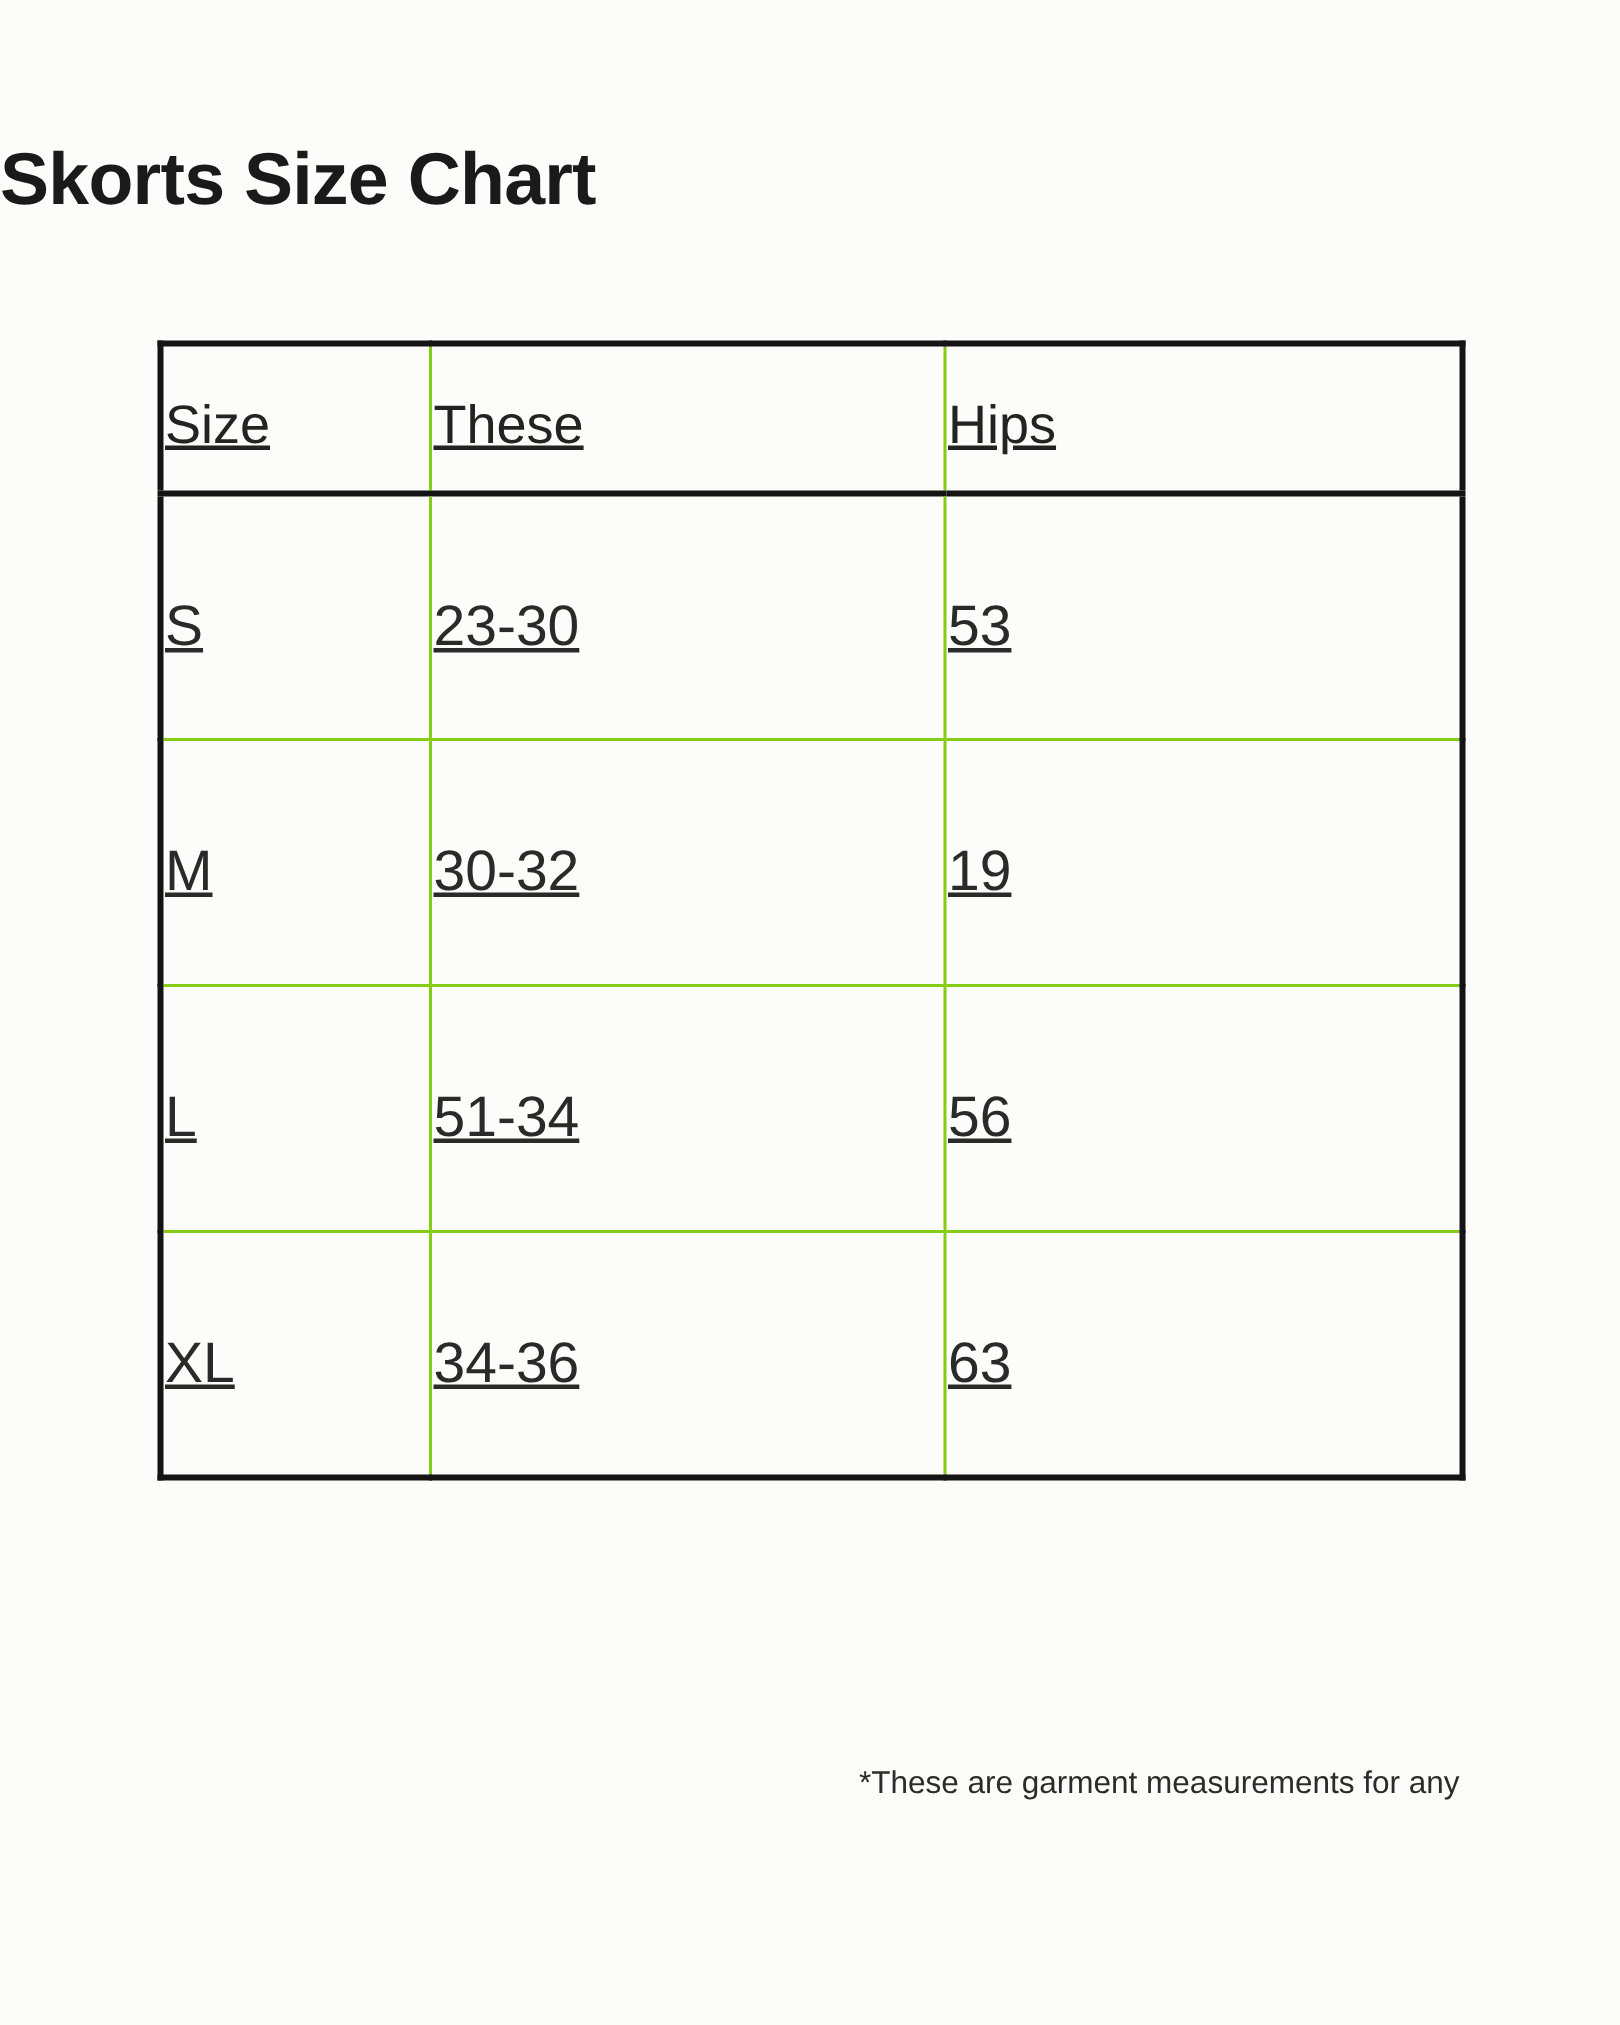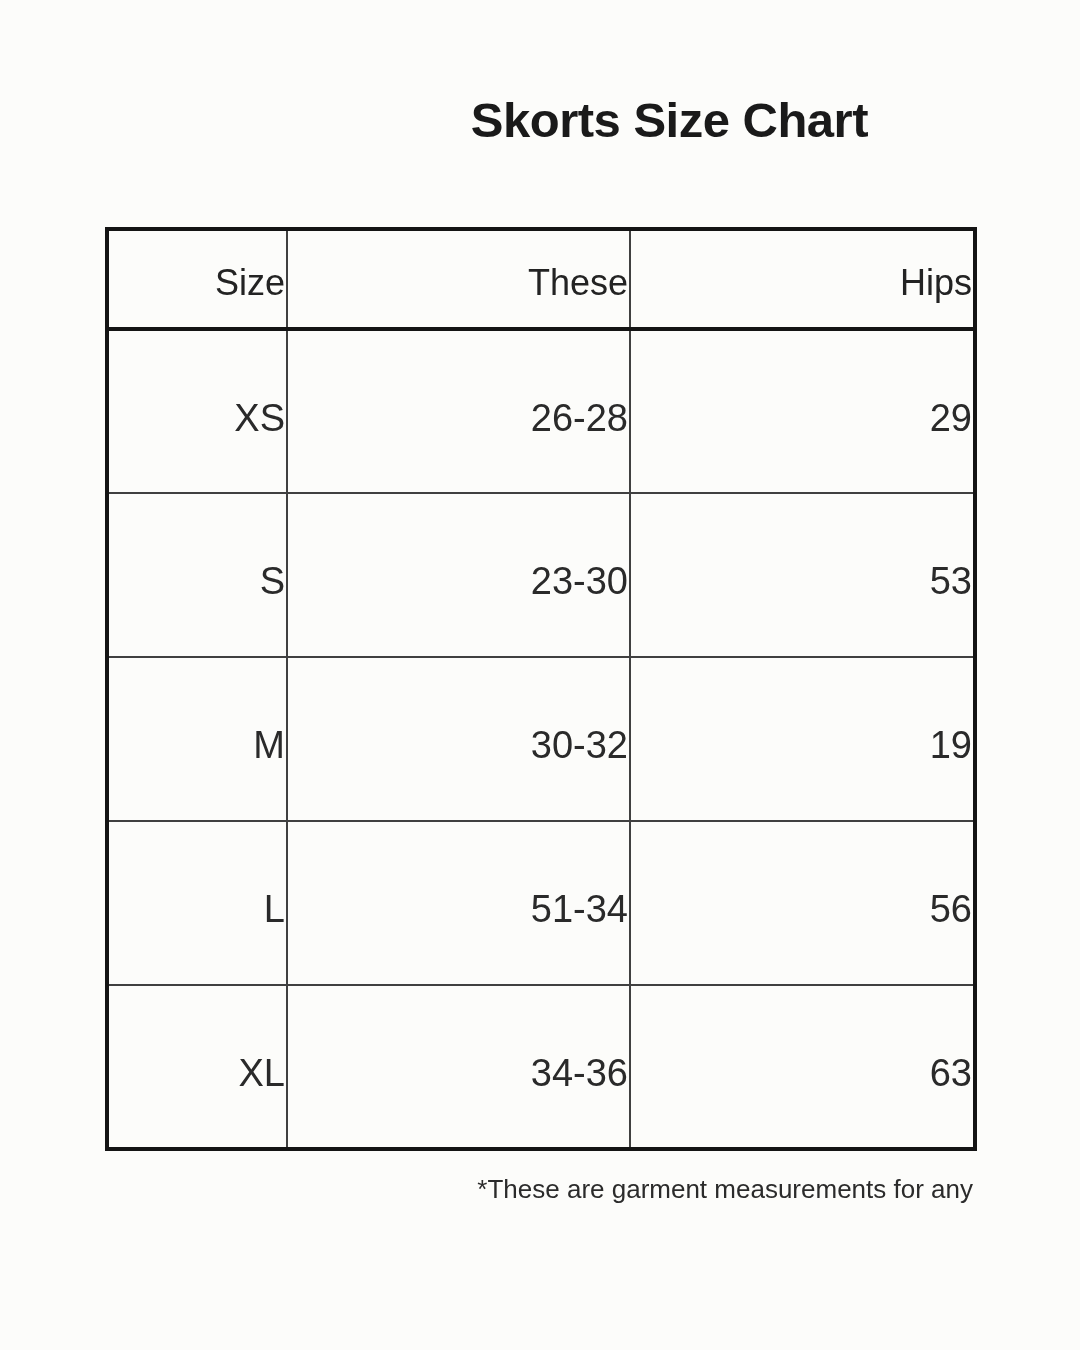--- a/index.html
+++ b/index.html
@@ -14,44 +14,45 @@
     font-family: "Liberation Sans", "DejaVu Sans", sans-serif;
     color: #1E1E1E;
     overflow: hidden;
   }
   .title {
     position: absolute;
     top: 92px;
     left: 0;
     width: 868px;
     margin: 0;
-    text-align: right;
+    text-align: left;
     font-size: 49px;
     font-weight: 800;
     letter-spacing: -0.5px;
     color: #1A1A1A;
   }
   table.size-chart {
     position: absolute;
     left: 105px;
     top: 227px;
     width: 868px;
     border-collapse: collapse;
     table-layout: fixed;
     border: 4px solid #141414;
   }
   table.size-chart col.col-size  { width: 180px; }
   table.size-chart col.col-waist { width: 343px; }
   table.size-chart col.col-hips  { width: 345px; }
   table.size-chart th,
   table.size-chart td {
-    border: 2px solid #404040;
-    text-align: right;
+    border: 2px solid #84cc16;
+    text-align: left;
     vertical-align: middle;
     background: transparent;
+    text-decoration: underline;
   }
   table.size-chart thead tr {
     height: 100px;
   }
   table.size-chart thead th {
     border-bottom: 4px solid #141414;
     font-weight: 400;
     font-size: 36px;
     color: #232323;
     padding-top: 8px;
@@ -63,21 +64,21 @@
     font-weight: 400;
     font-size: 38px;
     color: #2A2A2A;
     padding-top: 14px;
   }
   .footnote {
     position: absolute;
     top: 1170px;
     right: 107px;
     text-align: center;
-    font-size: 26px;
+    font-size: 21px;
     line-height: 38px;
     color: #2B2B2B;
   }
   .footnote span { display: block; }
 </style>
 </head>
 <body>
 
 <h1 class="title">Skorts Size Chart</h1>
 
@@ -88,25 +89,20 @@
     <col class="col-hips">
   </colgroup>
   <thead>
     <tr>
       <th>Size</th>
       <th>These</th>
       <th>Hips</th>
     </tr>
   </thead>
   <tbody>
-    <tr>
-      <td>XS</td>
-      <td>26-28</td>
-      <td>29</td>
-    </tr>
     <tr>
       <td>S</td>
       <td>23-30</td>
       <td>53</td>
     </tr>
     <tr>
       <td>M</td>
       <td>30-32</td>
       <td>19</td>
     </tr>

